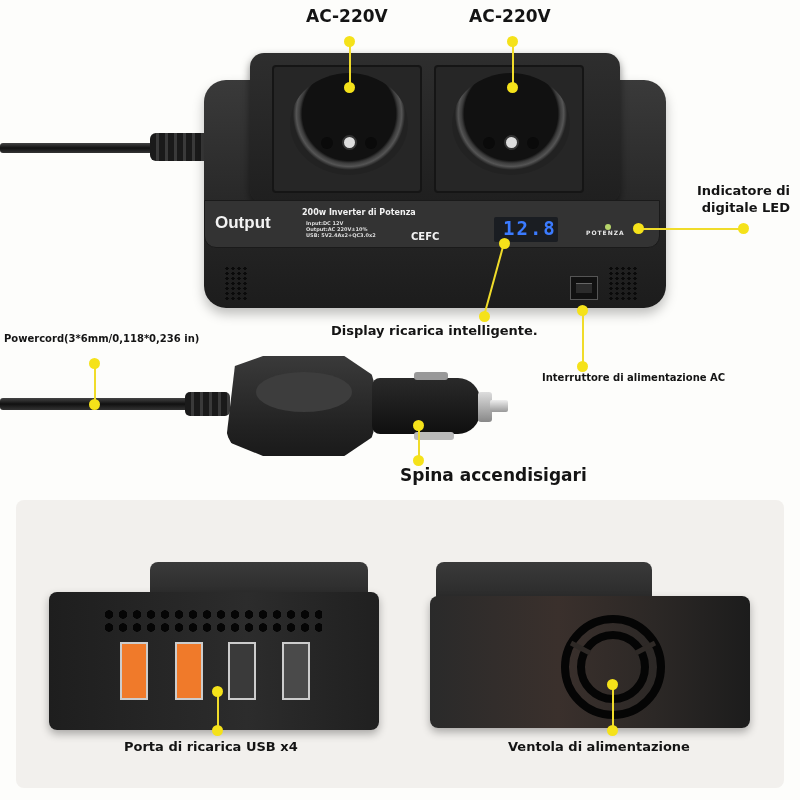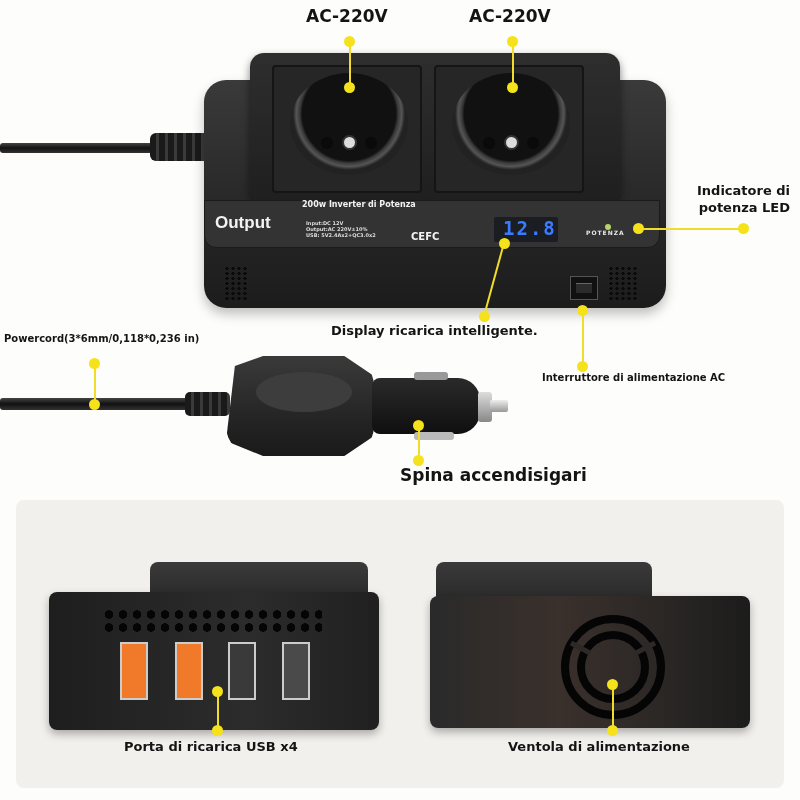--- a/index.html
+++ b/index.html
@@ -36,21 +36,21 @@
 
   <div class="abs" style="left:434px;top:65px;width:150px;height:128px;background:#262626;border:2px solid #151515;border-radius:4px;">
     <div class="abs" style="left:16px;top:6px;width:118px;height:102px;border-radius:50%;background:radial-gradient(circle at 50% 40%,#111 55%,#3a3a3a 58%,#555 62%,#222 66%);"></div>
     <div class="abs" style="left:47px;top:70px;width:12px;height:12px;border-radius:50%;background:#0a0a0a;"></div>
     <div class="abs" style="left:91px;top:70px;width:12px;height:12px;border-radius:50%;background:#0a0a0a;"></div>
     <div class="abs" style="left:68px;top:68px;width:15px;height:15px;border-radius:50%;background:#ddd;border:2px solid #333;"></div>
   </div>
 
   <div class="abs" style="left:204px;top:200px;width:456px;height:48px;background:#333;border:1px solid #1a1a1a;border-radius:0 0 12px 12px;"></div>
   <div class="abs" style="left:215px;top:213px;font-size:17px;font-weight:bold;color:#f2f2f2;font-family:'Liberation Sans',sans-serif;">Output</div>
-  <div class="abs" style="left:302px;top:200px;font-size:8px;font-weight:bold;color:#f2f2f2;">200w Inverter di Potenza</div>
+  <div class="abs" style="left:302px;top:208px;font-size:8px;font-weight:bold;color:#f2f2f2;">200w Inverter di Potenza</div>
   <div class="abs" style="left:306px;top:220px;font-size:5px;color:#ddd;">Input:DC 12V</div>
   <div class="abs" style="left:306px;top:226px;font-size:5px;color:#ddd;">Output:AC  220V±10%</div>
   <div class="abs" style="left:306px;top:232px;font-size:5px;color:#ddd;">USB:  5V2.4Ax2+QC3.0x2</div>
   <div class="abs" style="left:411px;top:231px;font-size:10px;font-weight:bold;color:#f2f2f2;">CEFC</div>
 
   <div class="abs" style="left:494px;top:217px;width:64px;height:25px;background:#1a1d22;border-radius:2px;"></div>
   <div class="abs" style="left:503px;top:217px;font-size:19px;font-family:'DejaVu Sans Mono',monospace;color:#3b7bff;letter-spacing:2px;">12.8</div>
 
   <div class="abs" style="left:586px;top:229px;font-size:6px;font-weight:bold;color:#e8e8e8;letter-spacing:1px;">POTENZA</div>
   <div class="abs" style="left:605px;top:224px;width:6px;height:6px;border-radius:50%;background:#b6d46a;"></div>
@@ -64,21 +64,21 @@
 
   <div class="line" style="left:349px;top:42px;width:2px;height:44px;"></div>
   <div class="dot" style="left:344px;top:36px;"></div>
   <div class="dot" style="left:344px;top:82px;"></div>
   <div class="line" style="left:512px;top:42px;width:2px;height:44px;"></div>
   <div class="dot" style="left:507px;top:36px;"></div>
   <div class="dot" style="left:507px;top:82px;"></div>
 
   <div class="label" style="left:697px;top:182px;font-size:13px;text-align:right;line-height:17px;">
     <div>Indicatore di</div>
-    <div>potenza LED</div>
+    <div>digitale LED</div>
   </div>
   <div class="line" style="left:638px;top:228px;width:106px;height:2px;"></div>
   <div class="dot" style="left:633px;top:223px;"></div>
   <div class="dot" style="left:738px;top:223px;"></div>
 
   <svg width="800" height="800" style="left:0;top:0;pointer-events:none;">
     <line x1="504" y1="243" x2="484" y2="316" stroke="#f0dc2a" stroke-width="2"></line>
   </svg>
   <div class="dot" style="left:499px;top:238px;"></div>
   <div class="dot" style="left:479px;top:311px;"></div>

